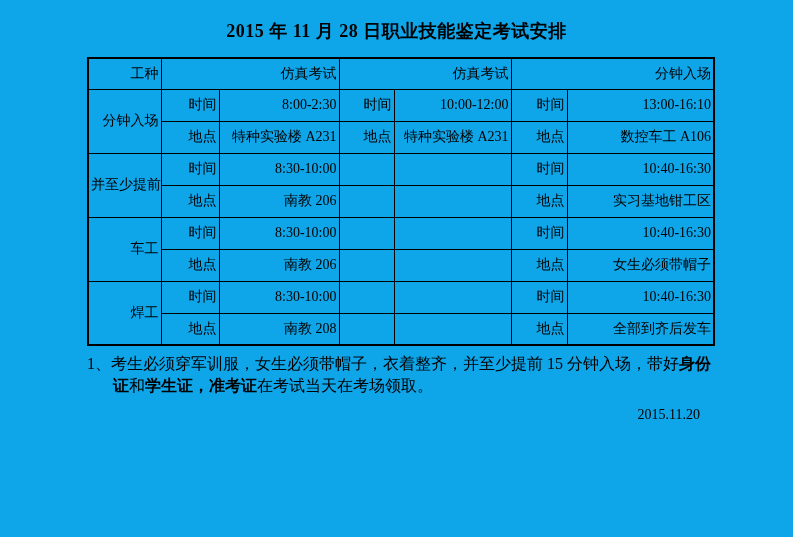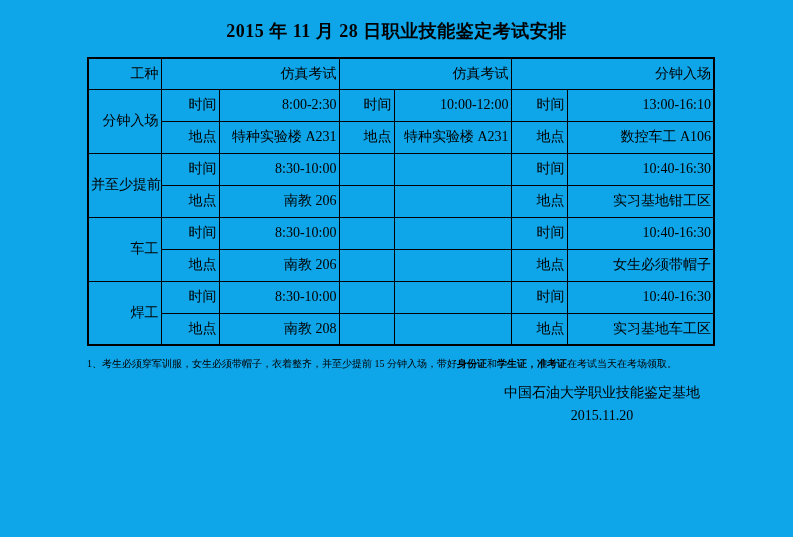--- a/index.html
+++ b/index.html
@@ -33,21 +33,21 @@
     font-size: 14px;
     height: 32px;
     padding: 0 2px;
     overflow: hidden;
     white-space: nowrap;
   }
   table.schedule tr.head td { height: 31px; }
   .notes {
     margin: 7px 0 0 87px;
     width: 628px;
-    font-size: 10px;
+    font-size: 16px;
     line-height: 22px;
   }
   .note {
     padding-left: 26px;
     text-indent: -26px;
     margin: 0 0 2px 0;
   }
   .note b { font-weight: bold; }
   .footer {
     text-align: right;
@@ -147,29 +147,28 @@
       <td></td>
       <td>时间</td>
       <td>10:40-16:30</td>
     </tr>
     <tr>
       <td>地点</td>
       <td>南教 208</td>
       <td></td>
       <td></td>
       <td>地点</td>
-      <td>实习基地车工区</td>
+      <td>全部到齐后发车</td>
     </tr>
   </tbody>
     </table>
 
   <div class="notes">
     <div class="note"><span>1、考生必须穿军训服，女生必须带帽子，衣着整齐，并至少提前 15 分钟入场，带好</span><b>身份证</b><span>和</span><b>学生证，准考证</b><span>在考试当天在考场领取。</span></div>
   </div>
 
   <div class="footer">
     <div class="footer-inner">
-      <div>中国石油大学职业技能鉴定基地</div>
       <div>2015.11.20</div>
     </div>
   </div>
 
 </div>
 
 </body></html>

